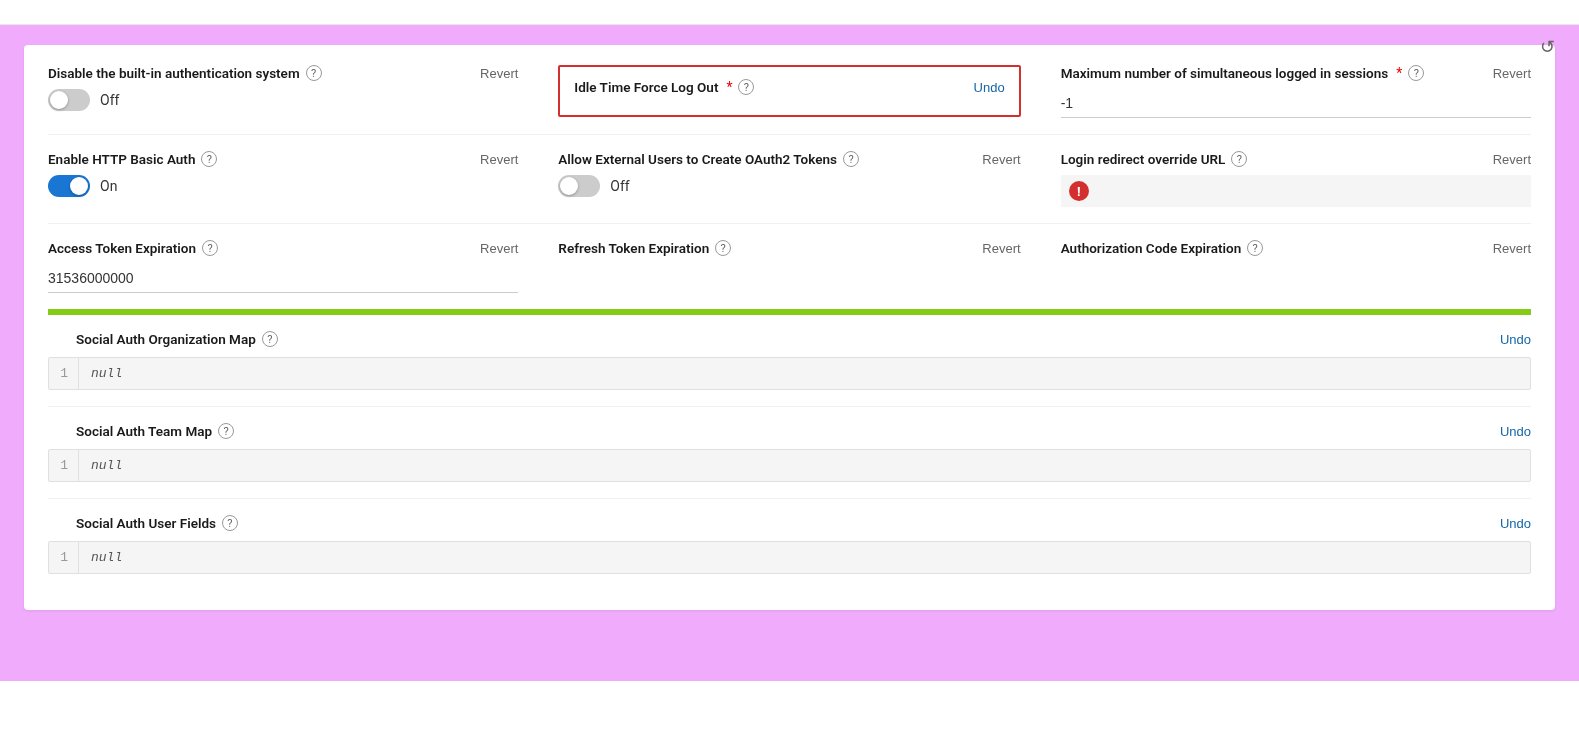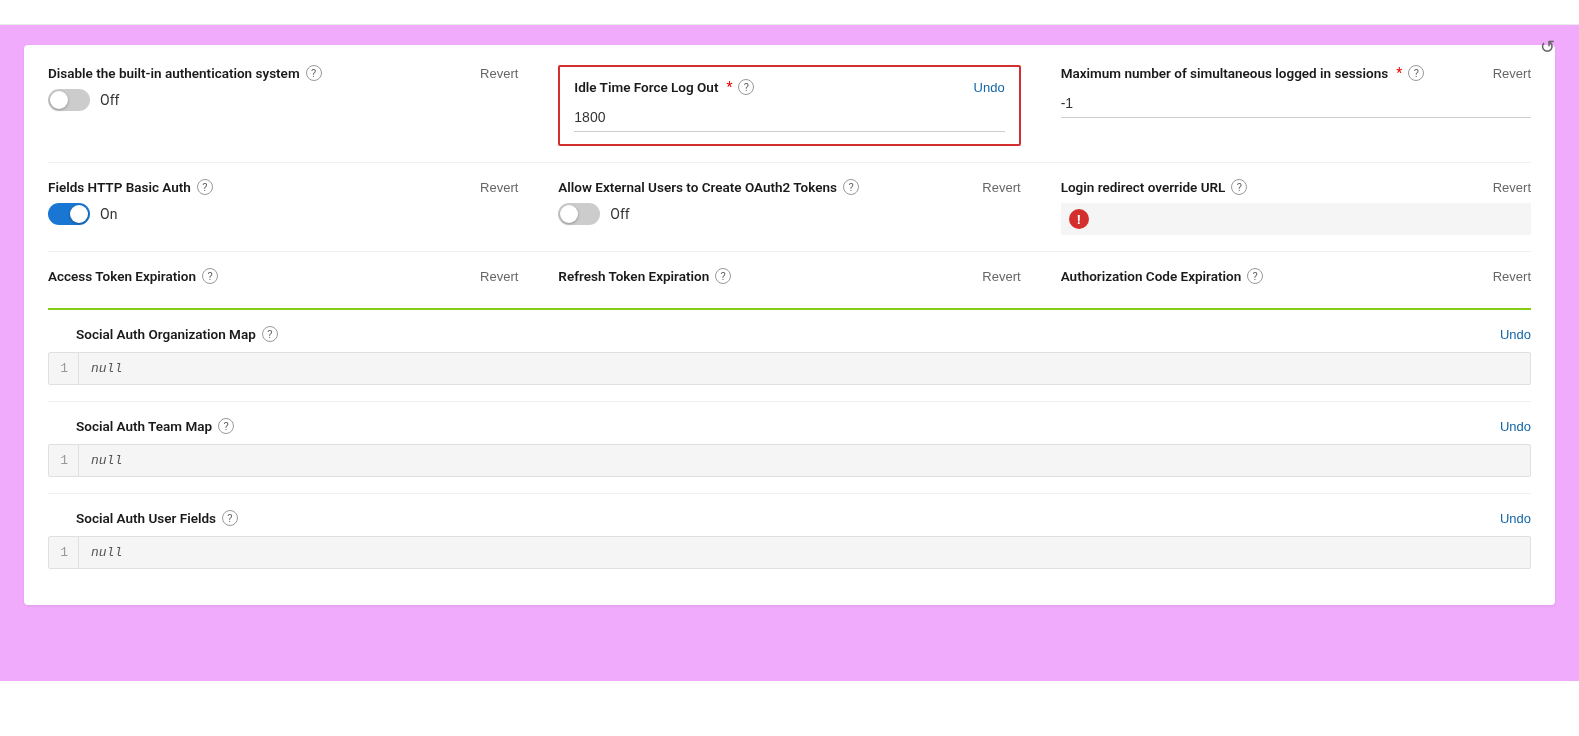--- a/index.html
+++ b/index.html
@@ -240,21 +240,20 @@
         <div style="padding: 0 16px;">
           <div style="border: 2px solid #d32f2f; padding: 12px 14px; border-radius: 2px;">
             <div class="field-header">
               <div class="field-label-group">
                 <span class="field-label">Idle Time Force Log Out</span>
                 <span class="field-required">*</span>
                 <span class="help-icon">?</span>
               </div>
               <button class="undo-btn">Undo</button>
             </div>
-            <input class="field-input" type="text" value="1800" style="">
           </div>
         </div>
 
         <div style="padding-left: 24px;">
           <div class="field-header">
             <div class="field-label-group">
               <span class="field-label">Maximum number of simultaneous logged in sessions</span>
               <span class="field-required">*</span>
               <span class="help-icon">?</span>
             </div>
@@ -263,21 +262,21 @@
           <input class="field-input" type="text" value="-1" style="">
         </div>
 
       </div>
 
       <div style="display: grid; grid-template-columns: 1fr 1fr 1fr; gap: 0; border-bottom: 1px solid #f0f0f0; padding: 16px 0; margin-bottom: 0;">
 
         <div style="padding-right: 24px;">
           <div class="field-header">
             <div class="field-label-group">
-              <span class="field-label">Fields HTTP Basic Auth</span>
+              <span class="field-label">Enable HTTP Basic Auth</span>
               <span class="help-icon">?</span>
             </div>
             <button class="revert-btn">Revert</button>
           </div>
           <div class="toggle-wrapper">
             <div class="toggle on">
               <div class="toggle-thumb"></div>
             </div>
             <span class="toggle-label">On</span>
           </div>
@@ -308,30 +307,31 @@
             <button class="revert-btn">Revert</button>
           </div>
           <div style="display: flex; align-items: center; gap: 8px; background: #f5f5f5; padding: 6px 8px;">
             <span class="error-icon">!</span>
             <input style="flex: 1 1 0%; border: none; background: transparent; font-size: 14px; outline: none;" type="text" value="">
           </div>
         </div>
 
       </div>
 
-      <div style="display: grid; grid-template-columns: 1fr 1fr 1fr; gap: 0; border-bottom: 2px solid #84cc16; padding: 16px 0; margin-bottom: 0;">
+      <div style="display: grid; grid-template-columns: 1fr 1fr 1fr; gap: 0; border-bottom: 6px solid #84cc16; padding: 16px 0; margin-bottom: 0;">
 
         <div style="padding-right: 24px;">
           <div class="field-header">
             <div class="field-label-group">
               <span class="field-label">Access Token Expiration</span>
               <span class="help-icon">?</span>
             </div>
             <button class="revert-btn">Revert</button>
           </div>
+          <input class="field-input" type="text" value="31536000000" style="">
         </div>
 
         <div style="padding: 0 16px;">
           <div class="field-header">
             <div class="field-label-group">
               <span class="field-label">Refresh Token Expiration</span>
               <span class="help-icon">?</span>
             </div>
             <button class="revert-btn">Revert</button>
           </div>

